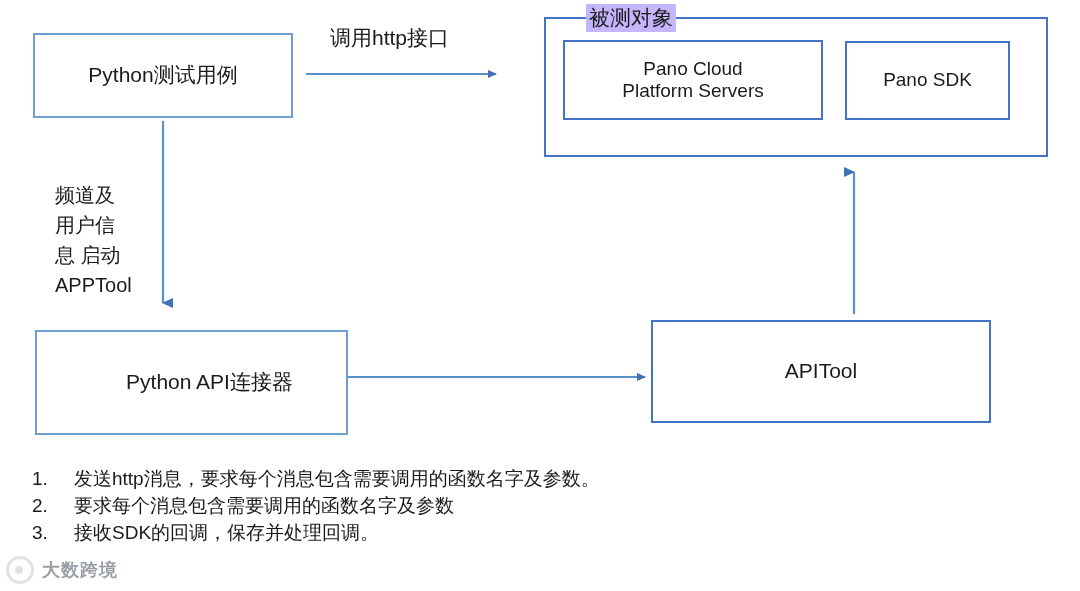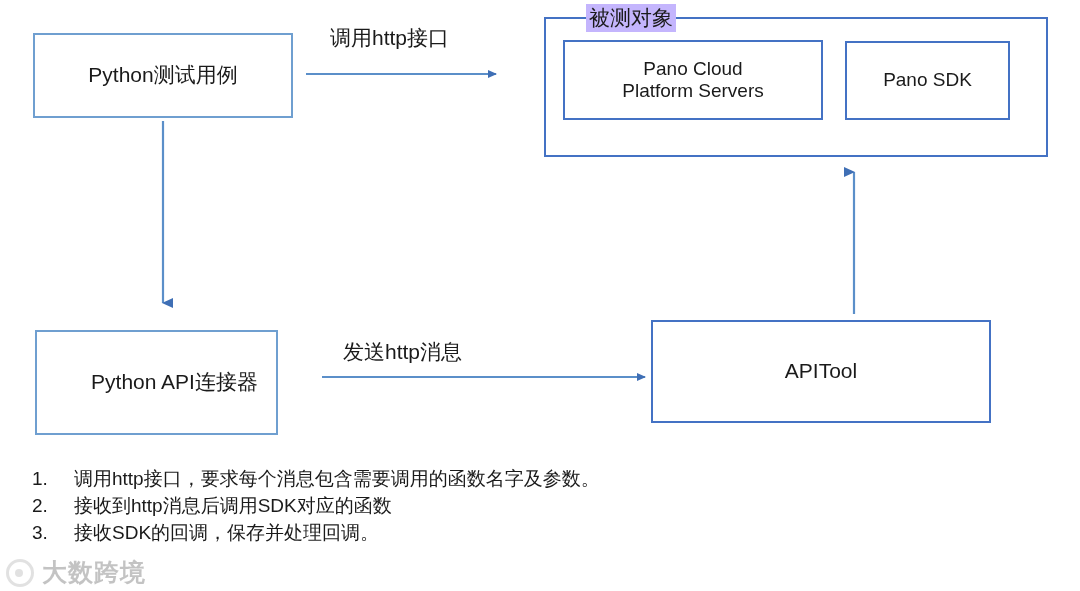--- a/index.html
+++ b/index.html
@@ -38,21 +38,21 @@
   }
 
   
   #box-python-testcase {
     left: 33px; top: 33px; width: 260px; height: 85px;
     border: 2px solid #6f9fd0;
     font-size: 21px;
     align-items: center;
   }
   #box-python-api {
-    left: 35px; top: 330px; width: 243px; height: 105px;
+    left: 35px; top: 330px; width: 313px; height: 105px;
     border: 2px solid #6f9fd0;
     font-size: 21px;
     padding-left: 36px;
   }
   #box-apitool {
     left: 651px; top: 320px; width: 340px; height: 103px;
     border: 2px solid #4472c4;
     font-size: 21px;
   }
   #group-target {
@@ -134,23 +134,23 @@
   }
   #watermark .wm-logo::after {
     content: "";
     position: absolute;
     left: 6px; top: 7px;
     width: 8px; height: 8px;
     border-radius: 50%;
     background: #b9b9b9;
   }
   #watermark .wm-text {
-    font-size: 25px;
+    font-size: 18px;
     font-weight: bold;
-    color: #737373;
+    color: #0f172a;
     letter-spacing: 1px;
   }
 </style>
 </head>
 <body>
 
 <div id="canvas">
 
   <svg id="arrows" viewBox="0 0 1080 591">
     <defs>
@@ -193,32 +193,35 @@
     <span class="box-label">Pano Cloud
 Platform Servers</span>
   </div>
 
   <div class="box" id="box-pano-sdk">
     <span class="box-label">Pano SDK</span>
   </div>
 
   <div class="arrow-label" id="label-http-call">调用http接口</div>
 
-  <div class="arrow-label" id="label-send-http">发送http消息</div>
-
+
+  <div class="arrow-label" id="label-channel-info">频道及
+用户信
+息 启动
+APPTool</div>
 
   <div id="notes">
 
     <div class="note-row">
       <span class="note-num">1.</span>
-      <span class="note-text">调用http接口，要求每个消息包含需要调用的函数名字及参数。</span>
+      <span class="note-text">发送http消息，要求每个消息包含需要调用的函数名字及参数。</span>
     </div>
     <div class="note-row">
       <span class="note-num">2.</span>
-      <span class="note-text">接收到http消息后调用SDK对应的函数</span>
+      <span class="note-text">要求每个消息包含需要调用的函数名字及参数</span>
     </div>
     <div class="note-row">
       <span class="note-num">3.</span>
       <span class="note-text">接收SDK的回调，保存并处理回调。</span>
     </div>
   </div>
 
   <div id="watermark">
     <span class="wm-logo"></span>
     <span class="wm-text">大数跨境</span>

